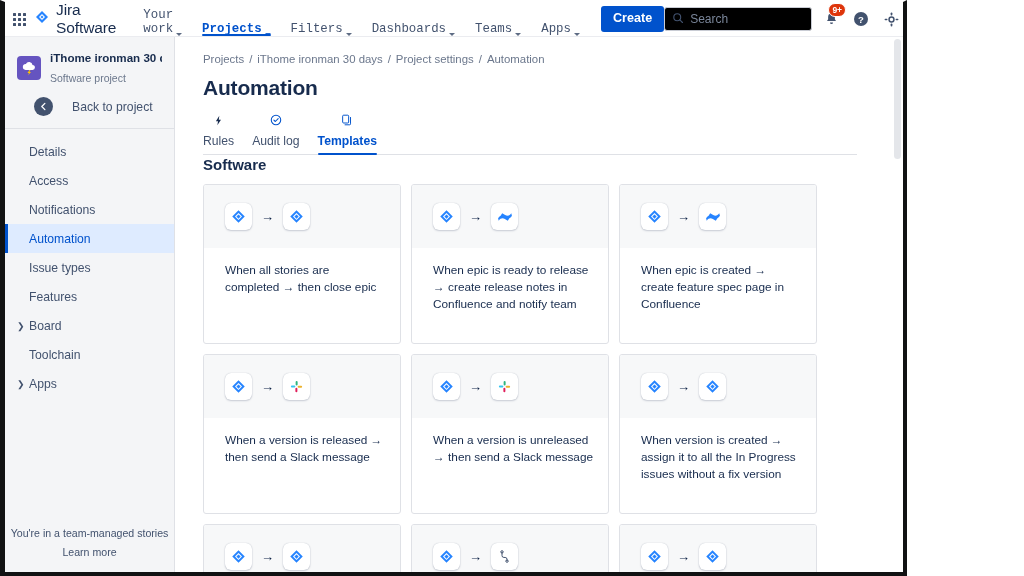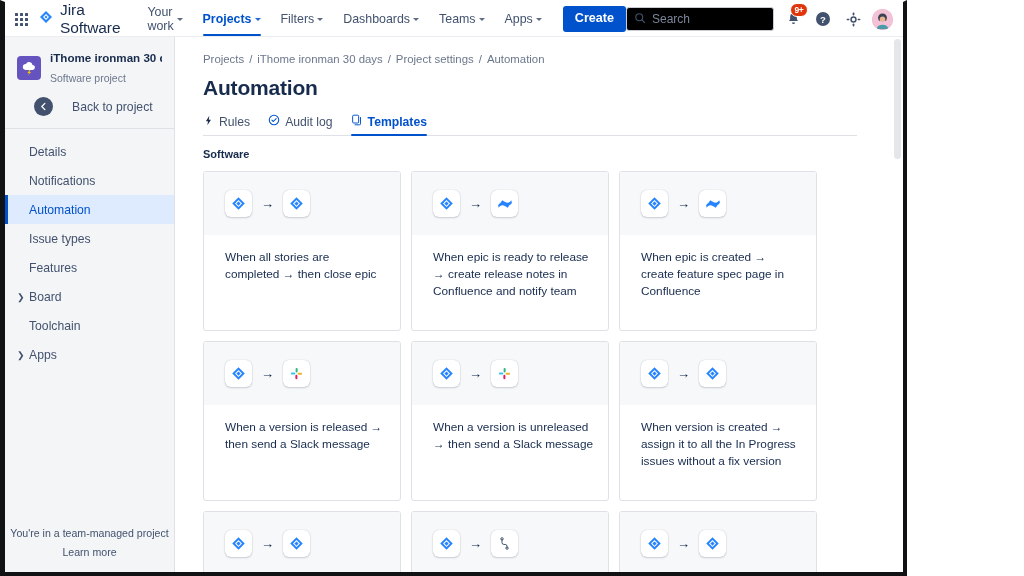--- a/index.html
+++ b/index.html
@@ -26,22 +26,22 @@
     display:flex; align-items:center; padding:0 10px 0 8px;
   }
   .appswitch { width:24px; height:24px; display:flex; align-items:center; justify-content:center; border-radius:3px; }
   .grid9 { display:grid; grid-template-columns:repeat(3,3px); grid-template-rows:repeat(3,3px); gap:2px; }
   .grid9 i { display:block; width:3px; height:3px; background:#42526e; border-radius:0.5px; }
   .brand { display:flex; align-items:center; gap:6px; margin-left:8px; margin-right:18px; }
   .brand-name { font-size:15.5px; color:#172b4d; letter-spacing:-0.1px; font-weight:400; }
   .jira-logo { width:16px; height:16px; }
   .nav-items { display:flex; align-items:center; gap:2px; height:100%; }
   .nav-item {
-    display:flex; align-items:center; gap:3px; height:100%;
-    padding:0 9px; font-size:12.4px; color:#42526e; position:relative; cursor:pointer;
+    display:flex; align-items:flex-end; gap:3px; height:100%;
+    padding:0 9px; font-size:12.4px; color:#42526e; position:relative; cursor:pointer;font-family:Liberation Mono, monospace;
   }
   .nav-item.active { color:#0052cc; font-weight:600; }
   .nav-item.active:after {
     content:""; position:absolute; left:9px; right:9px; bottom:0; height:2.5px; background:#0052cc; border-radius:2px;
   }
   .caret { width:0;height:0;border-left:3.2px solid transparent;border-right:3.2px solid transparent;border-top:3.6px solid currentColor; opacity:.85; margin-top:1px;}
   .create-btn {
     margin-left:12px; background:#0052cc; color:#fff; font-size:12.6px; font-weight:600;
     padding:6px 12px; border:none; border-radius:3px; cursor:pointer; line-height:1.1;
   }
@@ -115,25 +115,25 @@
   .create-rule {
     background:#0052cc; color:#fff; font-size:12.6px; font-weight:600;
     padding:7px 13px; border:none; border-radius:3px; cursor:pointer; line-height:1.1;
   }
   .more-btn {
     width:24px;height:24px;border-radius:3px; background:#f4f5f7;
     display:flex;align-items:center;justify-content:center;gap:2px; cursor:pointer; margin-top:9px;
   }
   .more-btn i { width:3px;height:3px;border-radius:50%;background:#42526e;display:block;}
   .tabs { display:flex; align-items:center; gap:18px; margin-top:14px; }
-  .tab { display:flex;align-items:center;gap:5px; font-size:12.2px; color:#42526e; padding-bottom:7px; position:relative; cursor:pointer;}
+  .tab { display:flex;align-items:center;gap:5px; font-size:12.2px; color:#42526e; padding-bottom:7px; position:relative; cursor:pointer;flex-direction:column;}
   .tab.active { color:#0052cc; font-weight:600; }
   .tab.active:after { content:""; position:absolute;left:0;right:0;bottom:0;height:2.2px;background:#0052cc;border-radius:2px;}
   .tabs-rule { height:1px; background:#dfe1e6; margin-right:46px; margin-top:-1px;}
-  .section-title { font-size:11px; font-weight:700; color:#172b4d; margin-top:12px; }
+  .section-title { font-size:15px; font-weight:700; color:#172b4d; margin-top:1px; }
   .cards { display:grid; grid-template-columns:repeat(3,198px); gap:10px; margin-top:11px; }
   .card {
     border:1px solid #dfe1e6; border-radius:3px; background:#fff; overflow:hidden; cursor:pointer;
     height:160px; display:flex; flex-direction:column;
   }
   .card-head { background:#f7f8f9; height:63px; display:flex; align-items:center; padding-left:21px; gap:9px; }
   .ic-tile {
     width:27px;height:27px;border-radius:6px;background:#fff;
     display:flex;align-items:center;justify-content:center;
     box-shadow:0 1px 2px rgba(9,30,66,.18), 0 0 1px rgba(9,30,66,.25);
@@ -272,20 +272,23 @@
         <div class="back-label">Back to project</div>
       </div>
 
       <div class="side-div"></div>
 
       <div class="side-list">
         <div class="side-item">
           <span>Details</span>
         </div>
         <div class="side-item">
+          <span>Access</span>
+        </div>
+        <div class="side-item">
           <span>Notifications</span>
         </div>
         <div class="side-item selected">
           <span>Automation</span>
         </div>
         <div class="side-item">
           <span>Issue types</span>
         </div>
         <div class="side-item">
           <span>Features</span>
@@ -297,21 +300,21 @@
         <div class="side-item">
           <span>Toolchain</span>
         </div>
         <div class="side-item">
           <span class="chev">❯</span>
           <span>Apps</span>
         </div>
       </div>
 
       <div class="side-foot">
-        <div class="l1">You're in a team-managed project</div>
+        <div class="l1">You're in a team-managed stories</div>
         <div class="l2">Learn more</div>
       </div>
     </div>
 
     <div class="main">
       <div class="crumbs">
         <span class="c-link">Projects</span>
         <span class="sep">/</span>
         <span class="c-link">iThome ironman 30 days</span>
         <span class="sep">/</span>

